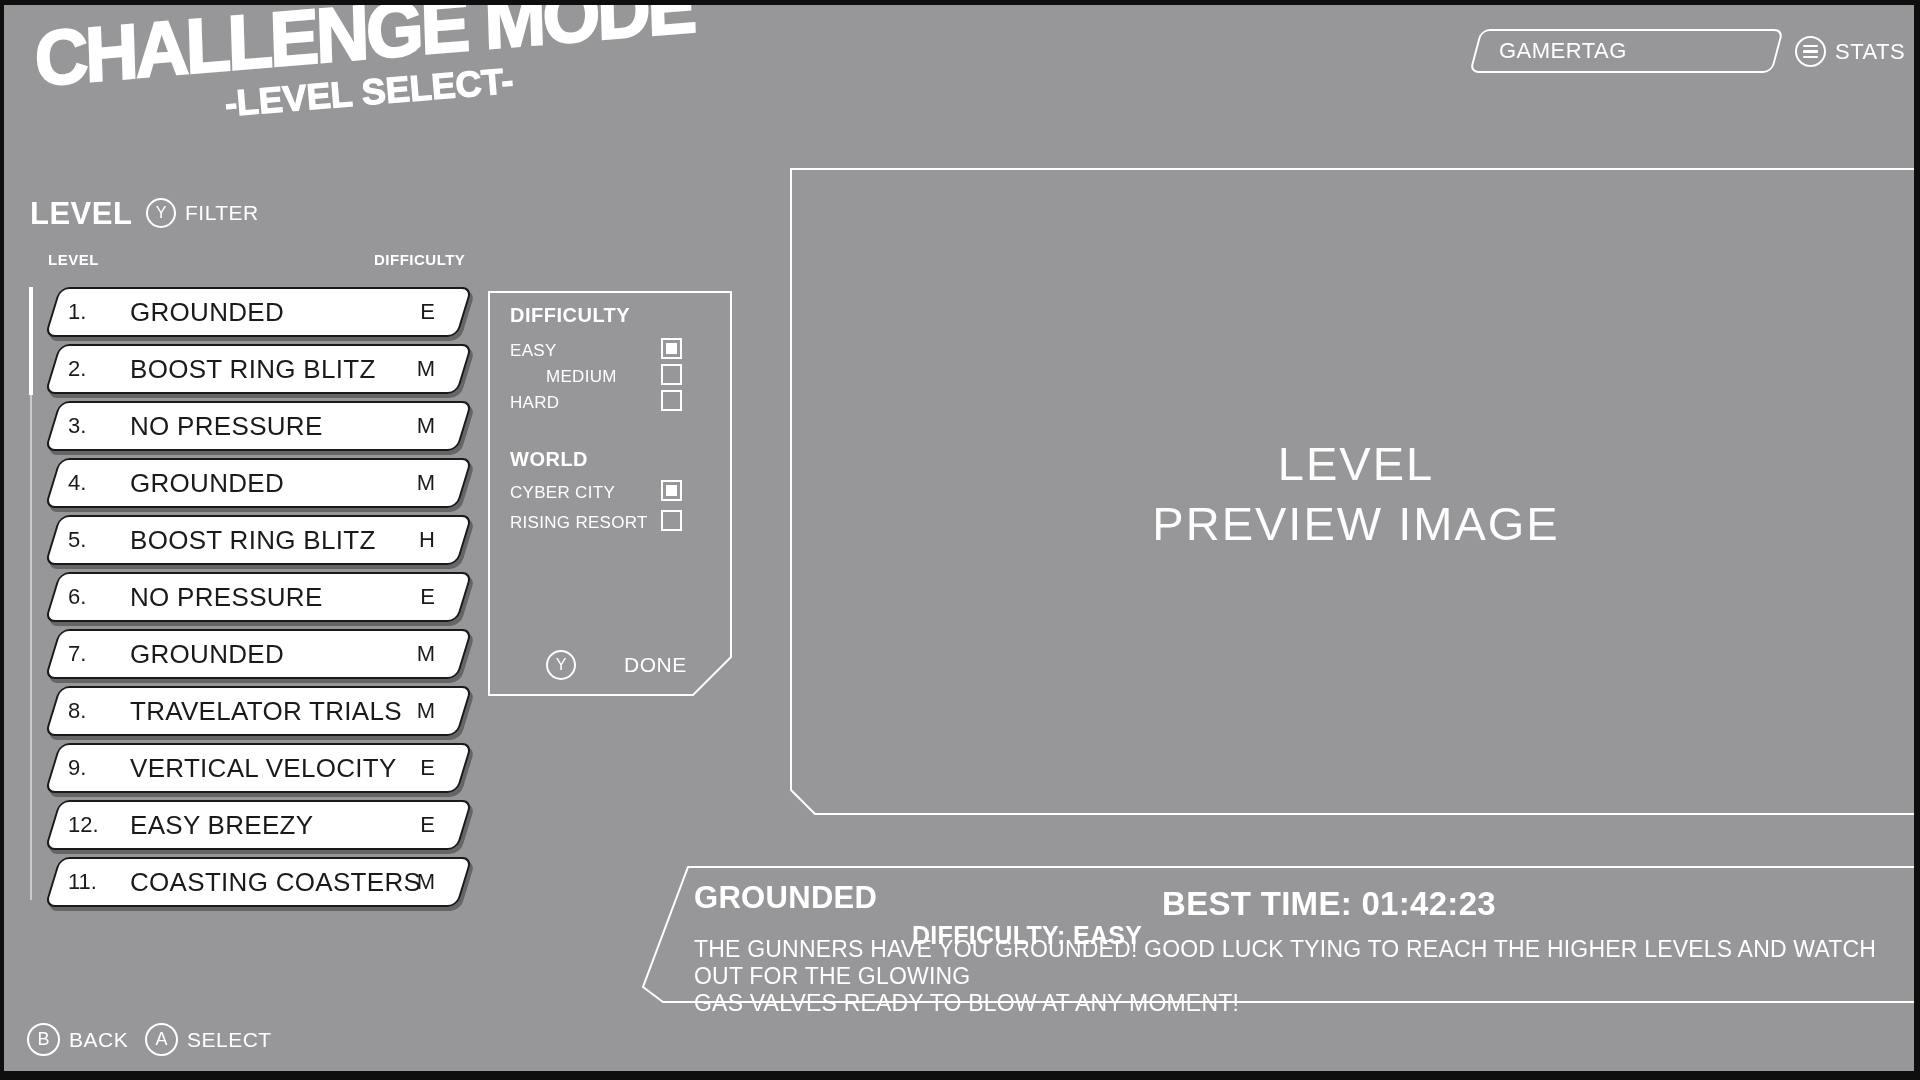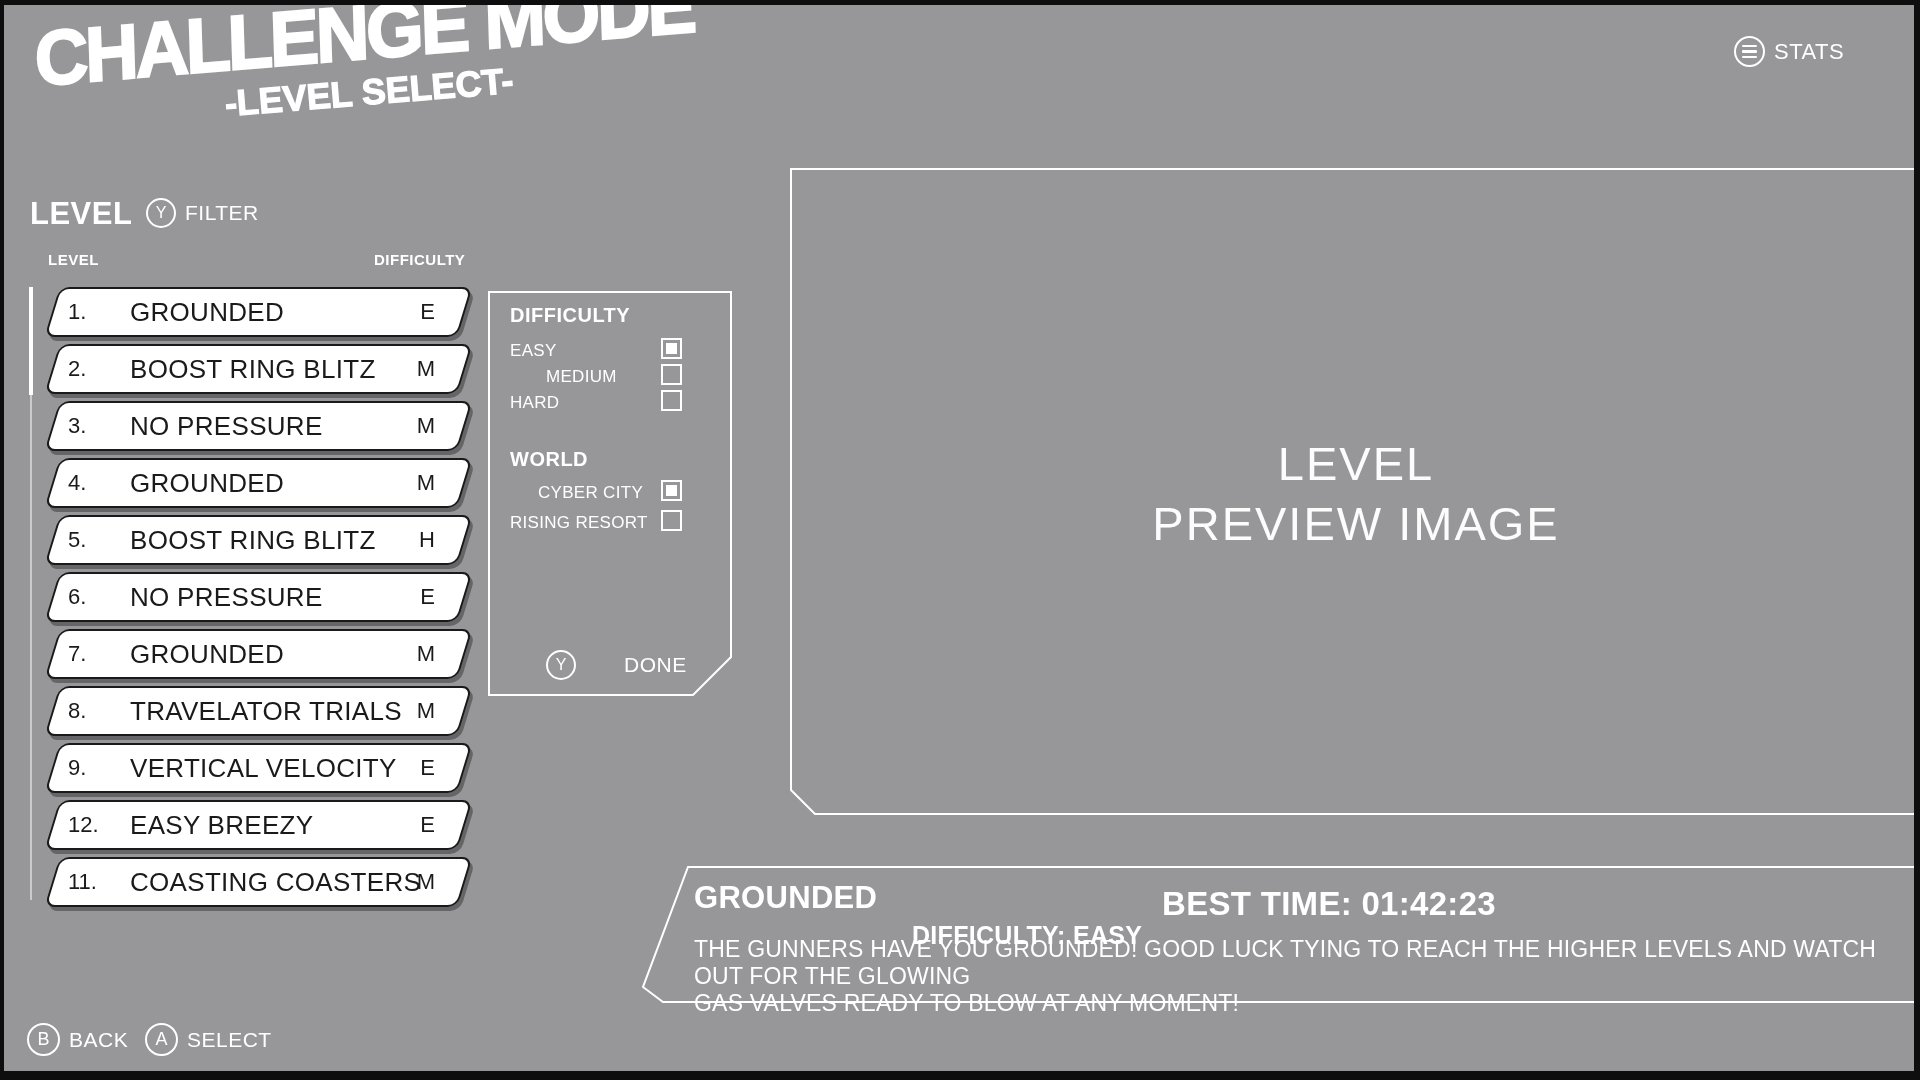--- a/index.html
+++ b/index.html
@@ -16,21 +16,21 @@
   .title-block{position:absolute;left:28px;top:22px;width:680px;transform:rotate(-4.7deg);transform-origin:18px 70px;text-align:center;color:#fff;}
   .title-main{font-size:74px;font-weight:bold;letter-spacing:-3px;line-height:1;-webkit-text-stroke:2.2px #fff;transform:scaleY(1.04) skewX(-3deg);white-space:nowrap;}
   .title-sub{font-size:36px;font-weight:bold;letter-spacing:0px;-webkit-text-stroke:1.2px #fff;margin-top:2px;white-space:nowrap;}
 
   
   .gamertag{position:absolute;left:1475px;top:29px;width:303px;height:44px;}
   .gamertag .shell{position:absolute;inset:0;border:2px solid #fff;border-radius:9px;transform:skewX(-15deg);}
   .gamertag .gt-text{position:absolute;left:24px;top:0;height:100%;display:flex;align-items:center;font-size:22px;color:#fff;letter-spacing:.5px;}
   .iconbtn{position:absolute;display:flex;align-items:center;gap:9px;color:#fff;}
   .circle-key{width:31px;height:31px;border:2px solid #fff;border-radius:50%;display:flex;align-items:center;justify-content:center;font-size:17px;color:#fff;flex:0 0 auto;}
-  .stats-wrap{left:1734px;top:36px;}
+  .stats-wrap{left:1795px;top:36px;}
   .stats-wrap .label{font-size:22px;letter-spacing:.5px;}
   .burger{display:flex;flex-direction:column;gap:3px;}
   .burger span{display:block;width:15px;height:2.2px;background:#fff;border-radius:1px;}
 
   
   .level-heading{position:absolute;left:30px;top:196px;font-size:31px;font-weight:bold;color:#fff;letter-spacing:.5px;}
   .filter-btn{left:146px;top:198px;}
   .filter-btn .label{font-size:21px;letter-spacing:.5px;}
   .col-head{position:absolute;top:251px;font-size:15px;font-weight:bold;color:#fff;letter-spacing:.5px;}
   .col-head.level{left:48px;}
@@ -89,20 +89,24 @@
   <div class="frame top"></div>
   <div class="frame left"></div>
   <div class="frame right"></div>
   <div class="frame bottom"></div>
 
   <div class="title-block">
     <div class="title-main">CHALLENGE MODE</div>
     <div class="title-sub">-LEVEL SELECT-</div>
   </div>
 
+  <div class="gamertag">
+    <div class="shell"></div>
+    <div class="gt-text">GAMERTAG</div>
+  </div>
 
   <div class="iconbtn stats-wrap">
     <span class="circle-key">
       <span class="burger">
           <span></span>
           <span></span>
           <span></span>
         </span>
     </span>
     <span class="label">STATS</span>
@@ -222,21 +226,21 @@
       <div class="checkbox checked" style="left: 661px; top: 338px;">
         <span class="inner"></span>
       </div>
       <div class="fp-text fp-label" style="left: 510px; top: 367px; margin-left: 36px;">MEDIUM</div>
       <div class="checkbox" style="left: 661px; top: 364px;"></div>
       <div class="fp-text fp-label" style="left: 510px; top: 393px;">HARD</div>
       <div class="checkbox" style="left: 661px; top: 390px;"></div>
     </div>
   <div class="fp-text fp-h" style="left:510px;top:448px;">WORLD</div>
   <div id="world-options">
-      <div class="fp-text fp-label" style="left: 510px; top: 483px; margin-left: 28px;">CYBER CITY</div>
+      <div class="fp-text fp-label" style="left: 510px; top: 483px;">CYBER CITY</div>
       <div class="checkbox checked" style="left: 661px; top: 480px;">
         <span class="inner"></span>
       </div>
       <div class="fp-text fp-label" style="left: 510px; top: 513px;">RISING RESORT</div>
       <div class="checkbox" style="left: 661px; top: 510px;"></div>
     </div>
   <div class="iconbtn done-btn">
     <span class="circle-key small">Y</span>
     <span class="label">DONE</span>
   </div>

